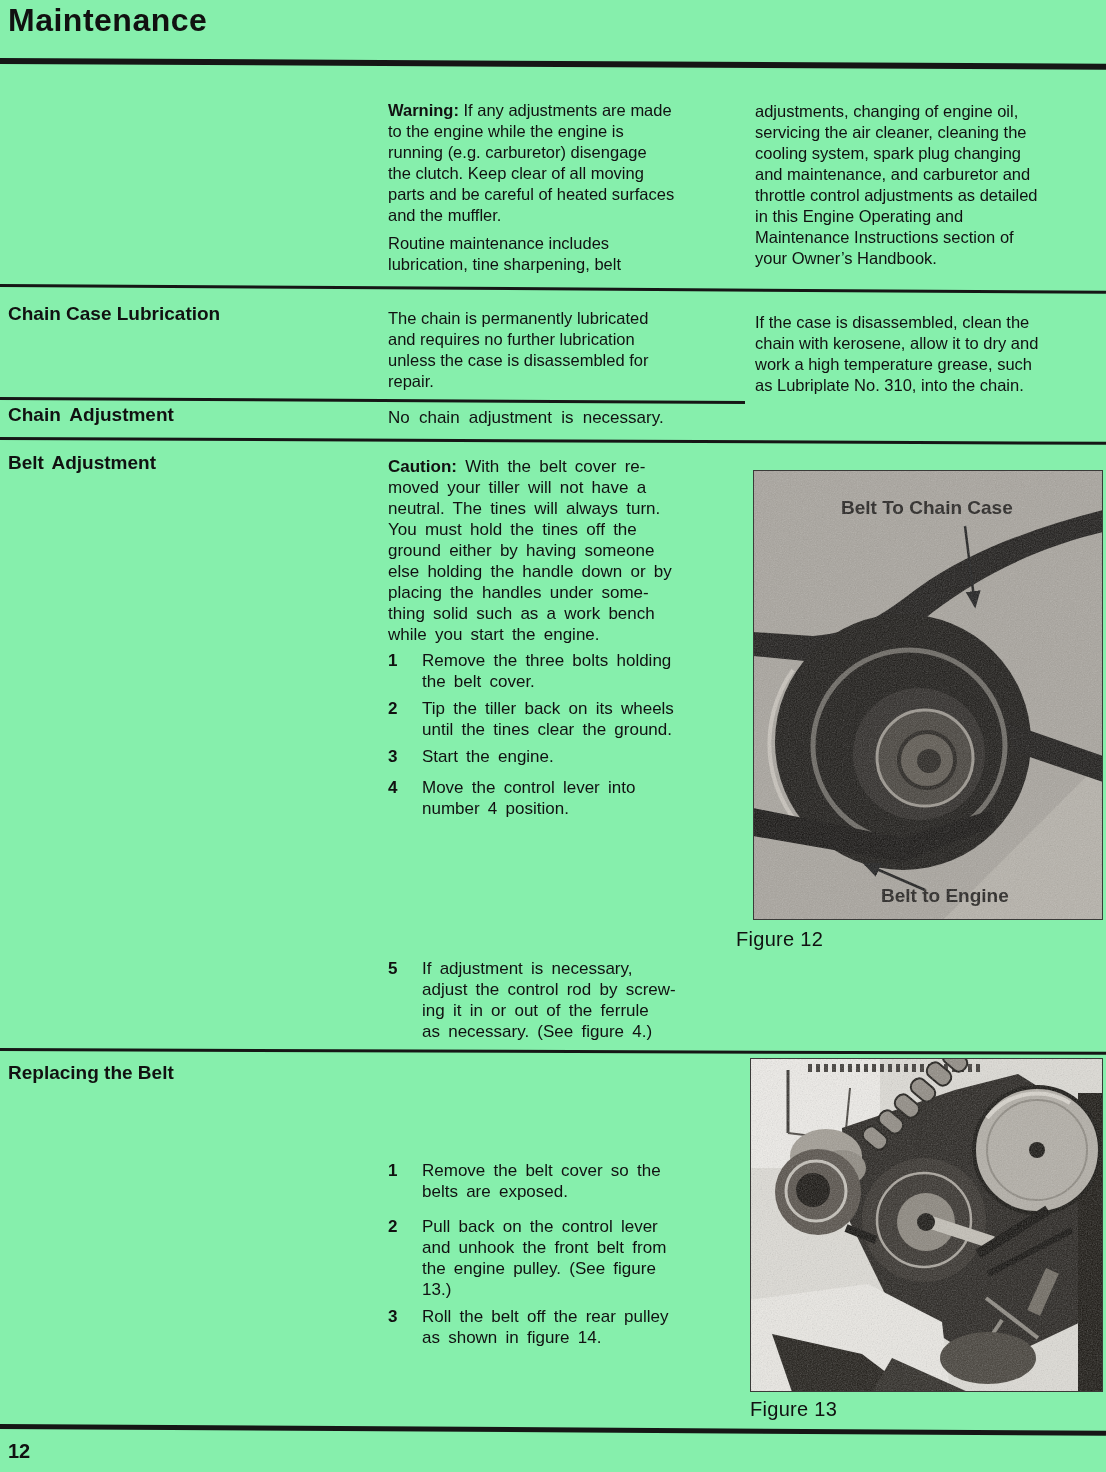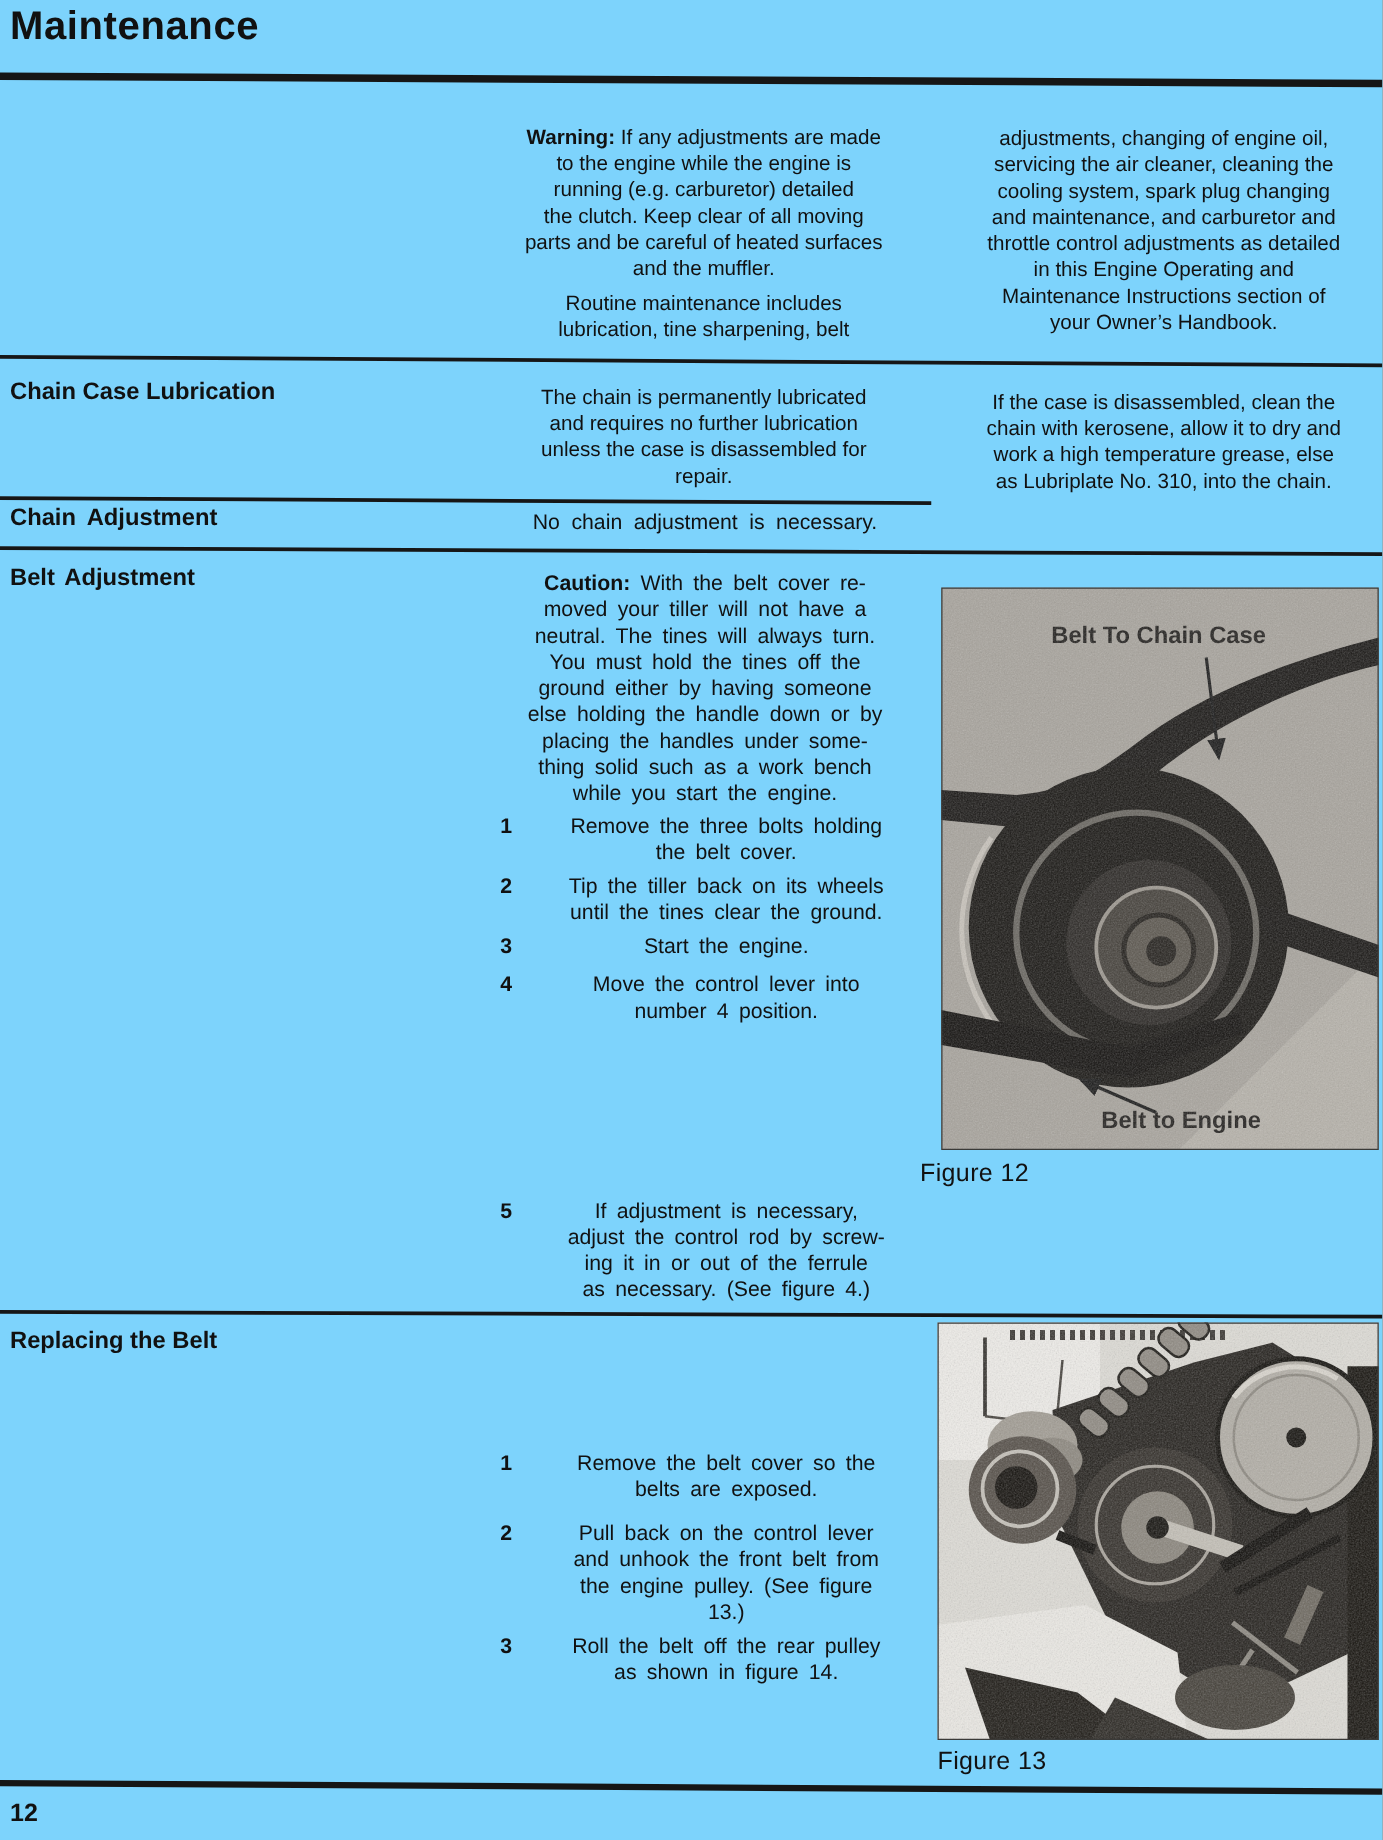--- a/index.html
+++ b/index.html
@@ -1,21 +1,20 @@
 <!DOCTYPE html>
 <html><head>
 <meta charset="utf-8">
 <style>
   html,body{margin:0;padding:0;background:#9a9a9a;}
   .page{
     position:relative;width:1106px;height:1472px;margin:0 auto;
-    background:#7dd3fc;color:#111;
+    background:#86efac;color:#111;
     font-family:"Liberation Sans", sans-serif;
     overflow:hidden;
-    text-align:center;
   }
   .abs{position:absolute;}
   .pre{white-space:pre-line;}
   .h1{font-size:32px;font-weight:700;letter-spacing:.5px;}
   .h2{font-size:19px;font-weight:700;}
   .body{font-size:16.5px;line-height:21px;}
   .bodyw{font-size:17px;line-height:21px;word-spacing:3.5px;}
   .widest{word-spacing:4.5px;}
   .rule{background:#161616;transform-origin:left center;}
   .li{display:flex;}
@@ -29,21 +28,21 @@
 </head>
 <body>
 
 <div class="page">
 
   <div class="abs h1" style="left:8px;top:2px;">Maintenance</div>
   <div class="abs rule" style="left:0;top:58px;width:1106px;height:6px;transform:rotate(.3deg);"></div>
 
   <div class="abs body pre" style="left:388px;top:100px;width:350px;"><b>Warning:</b><span> If any adjustments are made
 to the engine while the engine is
-running (e.g. carburetor) detailed
+running (e.g. carburetor) disengage
 the clutch. Keep clear of all moving
 parts and be careful of heated surfaces
 and the muffler.</span></div>
   <div class="abs body pre" style="left:755px;top:101px;width:352px;">adjustments, changing of engine oil,
 servicing the air cleaner, cleaning the
 cooling system, spark plug changing
 and maintenance, and carburetor and
 throttle control adjustments as detailed
 in this Engine Operating and
 Maintenance Instructions section of
@@ -53,21 +52,21 @@
 
   <div class="abs rule" style="left:0;top:284px;width:1106px;height:3px;transform:rotate(.35deg);"></div>
 
   <div class="abs h2" style="left:8px;top:303px;">Chain Case Lubrication</div>
   <div class="abs body pre" style="left:388px;top:308px;width:350px;">The chain is permanently lubricated
 and requires no further lubrication
 unless the case is disassembled for
 repair.</div>
   <div class="abs body pre" style="left:755px;top:312px;width:352px;">If the case is disassembled, clean the
 chain with kerosene, allow it to dry and
-work a high temperature grease, else
+work a high temperature grease, such
 as Lubriplate No. 310, into the chain.</div>
 
   <div class="abs rule" style="left:0;top:397px;width:745px;height:3px;transform:rotate(.3deg);"></div>
 
   <div class="abs h2" style="left:8px;top:404px;word-spacing:4px;">Chain Adjustment</div>
   <div class="abs bodyw widest pre" style="left:388px;top:407px;width:352px;">No chain adjustment is necessary.</div>
 
   <div class="abs rule" style="left:0;top:437px;width:1106px;height:3px;transform:rotate(.25deg);"></div>
 
   <div class="abs h2" style="left:8px;top:452px;word-spacing:3px;">Belt Adjustment</div>

